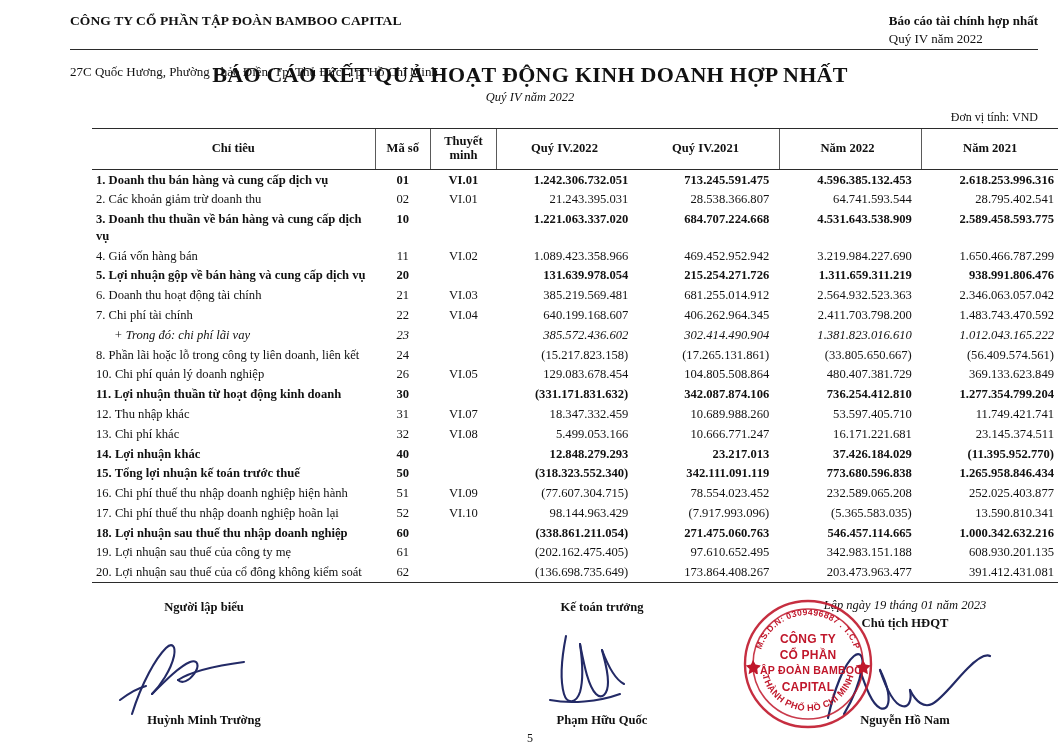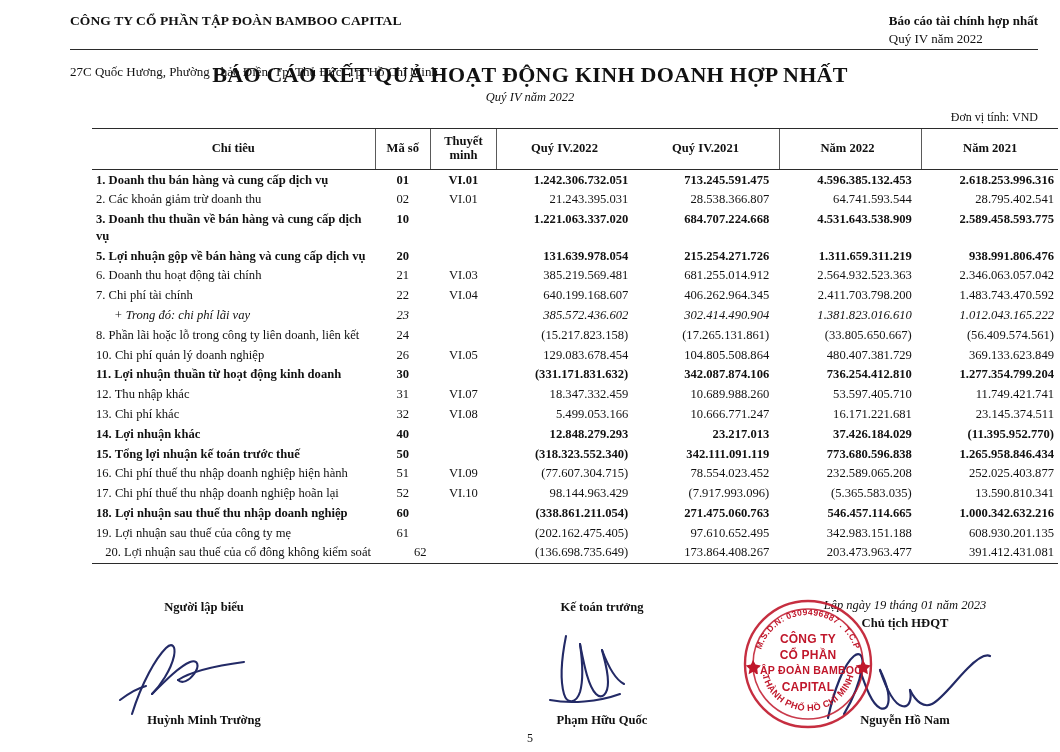--- a/index.html
+++ b/index.html
@@ -123,21 +123,21 @@
   }
   .c-label { width: 300px; text-align: left; padding-left: 4px !important; }
   .c-code  { width: 52px;  text-align: center; }
   .c-note  { width: 60px;  text-align: center; }
   .c-num   { width: 134px; text-align: right; padding-right: 10px !important; }
   .c-num.last { padding-right: 4px !important; }
 
   tr.bold td { font-weight: bold; }
   tr.ital td { font-style: italic; }
   td.indent { padding-left: 22px !important; }
-  tbody tr.lastrow td { border-bottom: 1.6px solid #2b2b2b; text-align: right; }
+  tbody tr.lastrow td { border-bottom: 1.6px solid #2b2b2b; }
 
   
   .sig-area {
     position: absolute;
     top: 600px;
     left: 72px;
     width: 966px;
     height: 140px;
   }
   .sig-block { position: absolute; text-align: center; }
@@ -251,20 +251,29 @@
           <td class="c-num last">28.795.402.541</td>
         </tr>
         <tr class="bold">
           <td class="c-label">3. Doanh thu thuần về bán hàng và cung cấp dịch vụ</td>
           <td class="c-code">10</td>
           <td class="c-note"></td>
           <td class="c-num">1.221.063.337.020</td>
           <td class="c-num">684.707.224.668</td>
           <td class="c-num">4.531.643.538.909</td>
           <td class="c-num last">2.589.458.593.775</td>
+        </tr>
+        <tr>
+          <td class="c-label">4. Giá vốn hàng bán</td>
+          <td class="c-code">11</td>
+          <td class="c-note">VI.02</td>
+          <td class="c-num">1.089.423.358.966</td>
+          <td class="c-num">469.452.952.942</td>
+          <td class="c-num">3.219.984.227.690</td>
+          <td class="c-num last">1.650.466.787.299</td>
         </tr>
         <tr class="bold">
           <td class="c-label">5. Lợi nhuận gộp về bán hàng và cung cấp dịch vụ</td>
           <td class="c-code">20</td>
           <td class="c-note"></td>
           <td class="c-num">131.639.978.054</td>
           <td class="c-num">215.254.271.726</td>
           <td class="c-num">1.311.659.311.219</td>
           <td class="c-num last">938.991.806.476</td>
         </tr>

